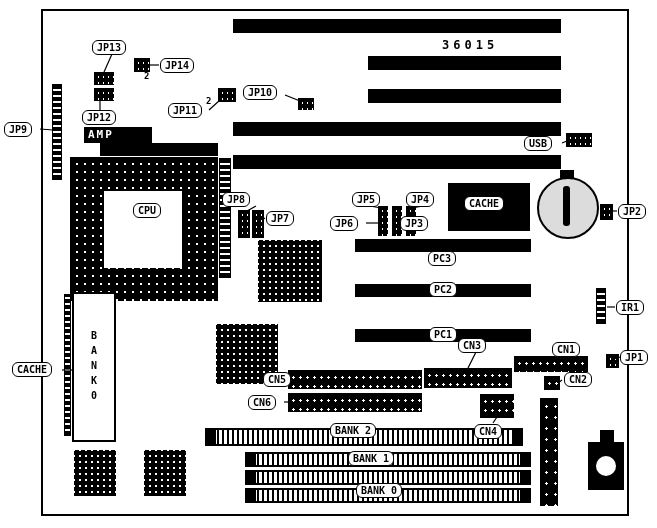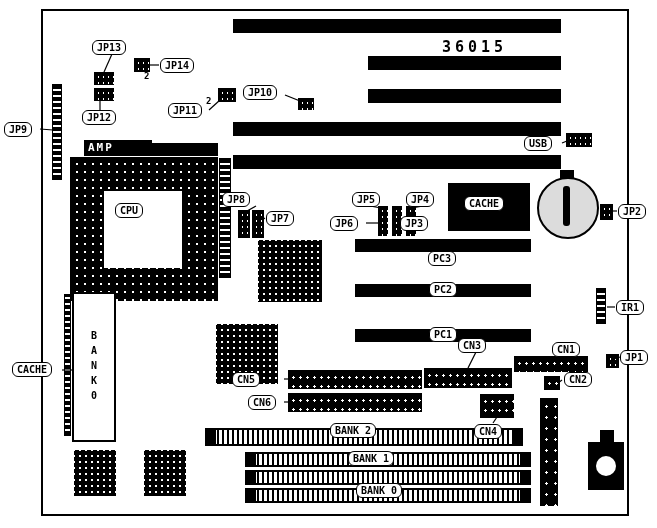--- a/index.html
+++ b/index.html
@@ -22,21 +22,21 @@
         background-size:7px 9px;background-position:2px 3px}
   .slot{position:absolute;background:repeating-linear-gradient(90deg,#000 0 2px,#fff 2px 5px);
         border:2px solid #000;box-sizing:border-box;z-index:2}
   .cap{position:absolute;top:0;height:100%;width:9px;background:#000}
   .vstrip{position:absolute;background:repeating-linear-gradient(0deg,#000 0 4px,#fff 4px 6px);
         border:1px solid #000;box-sizing:border-box;z-index:2}
   .socket{position:absolute;background-color:#000;z-index:2;
         background-image:radial-gradient(circle,#fff 1.2px,rgba(0,0,0,0) 1.5px);
         background-size:8px 8px;background-position:3px 3px}
   .battery{position:absolute;border-radius:50%;border:2px solid #000;background:#dcdcdc;z-index:2}
-  .pn{position:absolute;font-size:15px;font-weight:bold;letter-spacing:4px;z-index:3}
+  .pn{position:absolute;font-size:12px;font-weight:bold;letter-spacing:4px;z-index:3}
   .pin2{position:absolute;font-size:9px;font-weight:bold;z-index:5}
   .leads{position:absolute;left:0;top:0;z-index:4;pointer-events:none}
   .ampbar{position:absolute;background:#000;color:#fff;font-size:11px;font-weight:bold;
         letter-spacing:2px;line-height:16px;padding-left:4px;z-index:3}
   .cachebox{position:absolute;border:2px solid #000;background:#fff;z-index:2;
         display:flex;align-items:center;justify-content:center}
   .vtext{writing-mode:vertical-rl;text-orientation:upright;font-size:10px;font-weight:bold;
         letter-spacing:4px}
   .kbconn{position:absolute;background:#000;z-index:2}
   .kbhole{position:absolute;background:#fff;border-radius:50%}
@@ -59,23 +59,23 @@
   <div class="bar" style="left:355px;top:239px;width:176px;height:13px"></div>
   <div class="lbl" style="left:428px;top:251px">PC3</div>
   <div class="bar" style="left:355px;top:284px;width:176px;height:13px"></div>
   <div class="lbl" style="left:429px;top:282px">PC2</div>
   <div class="bar" style="left:355px;top:329px;width:176px;height:13px"></div>
   <div class="lbl" style="left:429px;top:327px">PC1</div>
 
   <div class="socket" style="left:70px;top:157px;width:148px;height:144px">
     <div class="abs" style="left:34px;top:34px;width:78px;height:77px;background:#fff"></div>
   </div>
-  <div class="lbl" style="left:115px;top:203px">CPU</div>
+  <div class="lbl" style="left:133px;top:203px">CPU</div>
 
-  <div class="ampbar" style="left:84px;top:140px;width:64px;height:16px">AMP</div>
+  <div class="ampbar" style="left:84px;top:127px;width:64px;height:16px">AMP</div>
   <div class="bar" style="left:100px;top:143px;width:118px;height:13px"></div>
   <div class="vstrip" style="left:219px;top:158px;width:12px;height:120px"></div>
 
   <div class="vstrip" style="left:52px;top:84px;width:10px;height:96px"></div>
 
   <div class="jblock" style="left:94px;top:72px;width:20px;height:13px"></div>
   <div class="jblock" style="left:94px;top:88px;width:20px;height:13px"></div>
   <div class="jblock" style="left:134px;top:58px;width:16px;height:14px"></div>
   <div class="jblock" style="left:218px;top:88px;width:18px;height:14px"></div>
   <div class="jblock" style="left:298px;top:98px;width:16px;height:12px"></div>
@@ -153,21 +153,21 @@
   <div class="lbl" style="left:406px;top:192px">JP4</div>
   <div class="lbl" style="left:330px;top:216px">JP6</div>
   <div class="lbl" style="left:400px;top:216px">JP3</div>
   <div class="lbl" style="left:616px;top:300px">IR1</div>
   <div class="lbl" style="left:12px;top:362px">CACHE</div>
   <div class="lbl" style="left:620px;top:350px">JP1</div>
   <div class="lbl" style="left:552px;top:342px">CN1</div>
   <div class="lbl" style="left:564px;top:372px">CN2</div>
   <div class="lbl" style="left:458px;top:338px">CN3</div>
   <div class="lbl" style="left:474px;top:424px">CN4</div>
-  <div class="lbl" style="left:232px;top:372px">CN5</div>
+  <div class="lbl" style="left:263px;top:372px">CN5</div>
   <div class="lbl" style="left:248px;top:395px">CN6</div>
   <div class="lbl" style="left:330px;top:423px">BANK 2</div>
   <div class="lbl" style="left:348px;top:451px">BANK 1</div>
   <div class="lbl" style="left:356px;top:483px">BANK 0</div>
 
   <svg class="leads" width="657" height="528">
     <g stroke="#000" stroke-width="1.2" fill="none">
       <line x1="40" y1="129" x2="53" y2="130"></line>
       <line x1="112" y1="54" x2="104" y2="72"></line>
       <line x1="159" y1="65" x2="150" y2="65"></line>

